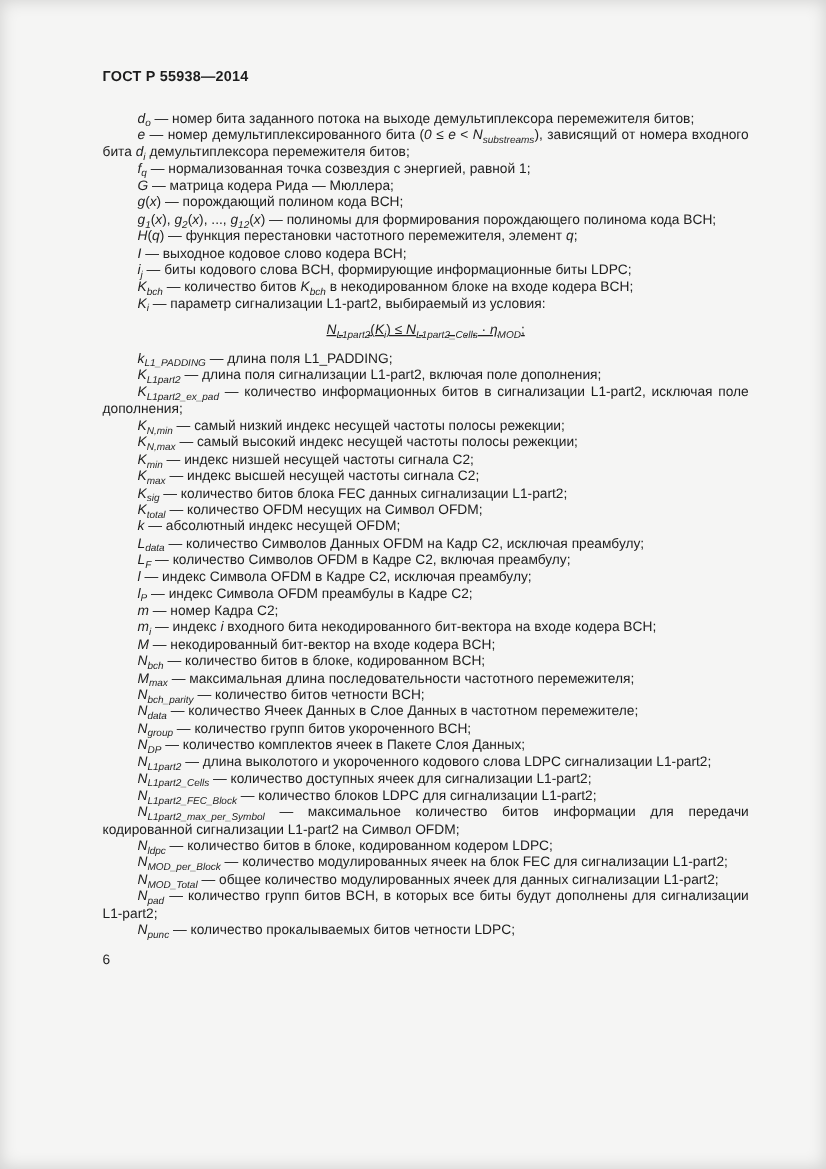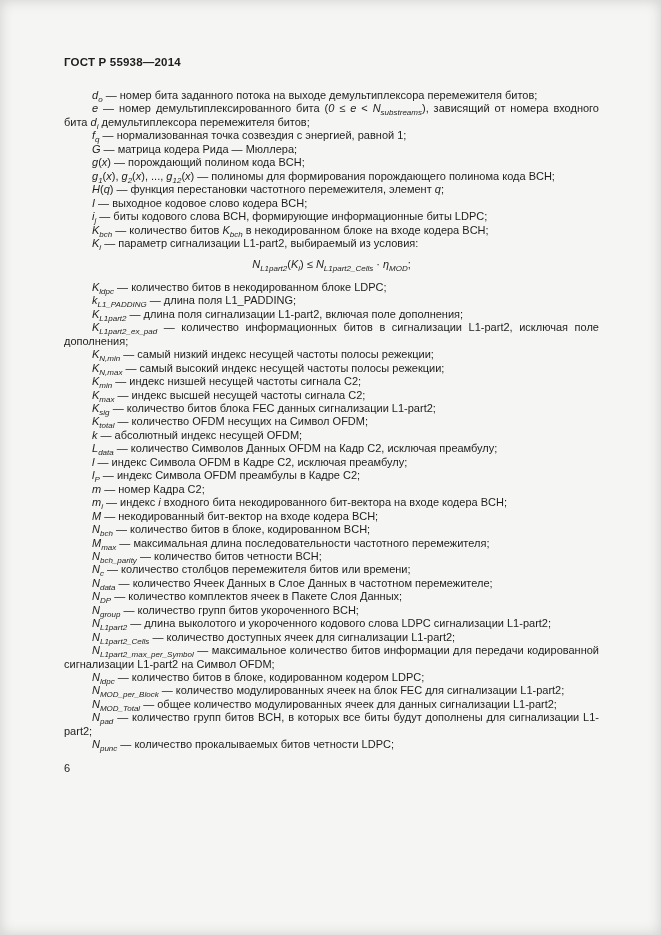--- a/index.html
+++ b/index.html
@@ -10,21 +10,21 @@
     color:#1d1d1d;
     position:relative;
     overflow:hidden;
   }
   .vignette{
     position:absolute;inset:0;pointer-events:none;
     box-shadow:inset 0 0 14px rgba(0,0,0,.16);
   }
   .page{
     position:absolute;inset:0;
-    padding:56px 62px 0 64px;
+    padding:56px 62px 0 82px;
     box-sizing:border-box;
   }
   .doc-header{
     font-weight:700;
     font-size:11.5px;
     letter-spacing:.2px;
     margin:0 0 21px 0;
   }
   .entries p.entry{
     margin:0;
@@ -38,20 +38,21 @@
     font-style:italic;
     font-size:8px;
     line-height:0;
     letter-spacing:0;
   }
   .formula{
     font-size:11px;
     line-height:13.45px;
     text-align:center;
     margin:8px 0 9px 0;
+    text-decoration:underline;
   }
   .page-num{
     font-size:11px;
     margin-top:10px;
   }
 </style>
 </head>
 <body>
 
 <div class="vignette"></div>
@@ -65,46 +66,46 @@
       <p class="entry"><i>f</i><sub>q</sub> — нормализованная точка созвездия с энергией, равной 1;</p>
       <p class="entry"><i>G</i> — матрица кодера Рида — Мюллера;</p>
       <p class="entry"><i>g</i>(<i>x</i>) — порождающий полином кода BCH;</p>
       <p class="entry"><i>g</i><sub>1</sub>(<i>x</i>), <i>g</i><sub>2</sub>(<i>x</i>), ..., <i>g</i><sub>12</sub>(<i>x</i>) — полиномы для формирования порождающего полинома кода BCH;</p>
       <p class="entry"><i>H</i>(<i>q</i>) — функция перестановки частотного перемежителя, элемент <i>q</i>;</p>
       <p class="entry"><i>I</i> — выходное кодовое слово кодера BCH;</p>
       <p class="entry"><i>i</i><sub>j</sub> — биты кодового слова BCH, формирующие информационные биты LDPC;</p>
       <p class="entry"><i>K</i><sub>bch</sub> — количество битов <i>K</i><sub>bch</sub> в некодированном блоке на входе кодера BCH;</p>
       <p class="entry"><i>K</i><sub>i</sub> — параметр сигнализации L1-part2, выбираемый из условия:</p>
       <div class="formula"><i>N</i><sub>L1part2</sub>(<i>K</i><sub>i</sub>) ≤ <i>N</i><sub>L1part2_Cells</sub> · <i>η</i><sub>MOD</sub>;</div>
-      <p class="entry"><i>K</i><sub>ldpc</sub> — количество битов в некодированном блоке LDPC;</p>
       <p class="entry"><i>k</i><sub>L1_PADDING</sub> — длина поля L1_PADDING;</p>
       <p class="entry"><i>K</i><sub>L1part2</sub> — длина поля сигнализации L1-part2, включая поле дополнения;</p>
       <p class="entry"><i>K</i><sub>L1part2_ex_pad</sub> — количество информационных битов в сигнализации L1-part2, исключая поле дополнения;</p>
       <p class="entry"><i>K</i><sub>N,min</sub> — самый низкий индекс несущей частоты полосы режекции;</p>
       <p class="entry"><i>K</i><sub>N,max</sub> — самый высокий индекс несущей частоты полосы режекции;</p>
       <p class="entry"><i>K</i><sub>min</sub> — индекс низшей несущей частоты сигнала C2;</p>
       <p class="entry"><i>K</i><sub>max</sub> — индекс высшей несущей частоты сигнала C2;</p>
       <p class="entry"><i>K</i><sub>sig</sub> — количество битов блока FEC данных сигнализации L1-part2;</p>
       <p class="entry"><i>K</i><sub>total</sub> — количество OFDM несущих на Символ OFDM;</p>
       <p class="entry"><i>k</i> — абсолютный индекс несущей OFDM;</p>
       <p class="entry"><i>L</i><sub>data</sub> — количество Символов Данных OFDM на Кадр C2, исключая преамбулу;</p>
+      <p class="entry"><i>L</i><sub>F</sub> — количество Символов OFDM в Кадре C2, включая преамбулу;</p>
       <p class="entry"><i>l</i> — индекс Символа OFDM в Кадре C2, исключая преамбулу;</p>
       <p class="entry"><i>l</i><sub>P</sub> — индекс Символа OFDM преамбулы в Кадре C2;</p>
       <p class="entry"><i>m</i> — номер Кадра C2;</p>
       <p class="entry"><i>m</i><sub>i</sub> — индекс <i>i</i> входного бита некодированного бит-вектора на входе кодера BCH;</p>
       <p class="entry"><i>M</i> — некодированный бит-вектор на входе кодера BCH;</p>
       <p class="entry"><i>N</i><sub>bch</sub> — количество битов в блоке, кодированном BCH;</p>
       <p class="entry"><i>M</i><sub>max</sub> — максимальная длина последовательности частотного перемежителя;</p>
       <p class="entry"><i>N</i><sub>bch_parity</sub> — количество битов четности BCH;</p>
-      <p class="entry"><i>N</i><sub>c</sub> — количество столбцов перемежителя битов или времени;</p>
       <p class="entry"><i>N</i><sub>data</sub> — количество Ячеек Данных в Слое Данных в частотном перемежителе;</p>
+      <p class="entry"><i>N</i><sub>group</sub> — количество групп битов укороченного BCH;</p>
       <p class="entry"><i>N</i><sub>DP</sub> — количество комплектов ячеек в Пакете Слоя Данных;</p>
-      <p class="entry"><i>N</i><sub>group</sub> — количество групп битов укороченного BCH;</p>
       <p class="entry"><i>N</i><sub>L1part2</sub> — длина выколотого и укороченного кодового слова LDPC сигнализации L1-part2;</p>
       <p class="entry"><i>N</i><sub>L1part2_Cells</sub> — количество доступных ячеек для сигнализации L1-part2;</p>
+      <p class="entry"><i>N</i><sub>L1part2_FEC_Block</sub> — количество блоков LDPC для сигнализации L1-part2;</p>
       <p class="entry"><i>N</i><sub>L1part2_max_per_Symbol</sub> — максимальное количество битов информации для передачи кодированной сигнализации L1-part2 на Символ OFDM;</p>
       <p class="entry"><i>N</i><sub>ldpc</sub> — количество битов в блоке, кодированном кодером LDPC;</p>
       <p class="entry"><i>N</i><sub>MOD_per_Block</sub> — количество модулированных ячеек на блок FEC для сигнализации L1-part2;</p>
       <p class="entry"><i>N</i><sub>MOD_Total</sub> — общее количество модулированных ячеек для данных сигнализации L1-part2;</p>
       <p class="entry"><i>N</i><sub>pad</sub> — количество групп битов BCH, в которых все биты будут дополнены для сигнализации L1-part2;</p>
       <p class="entry"><i>N</i><sub>punc</sub> — количество прокалываемых битов четности LDPC;</p>
     </div>
 
   <div class="page-num">6</div>
 </div>

